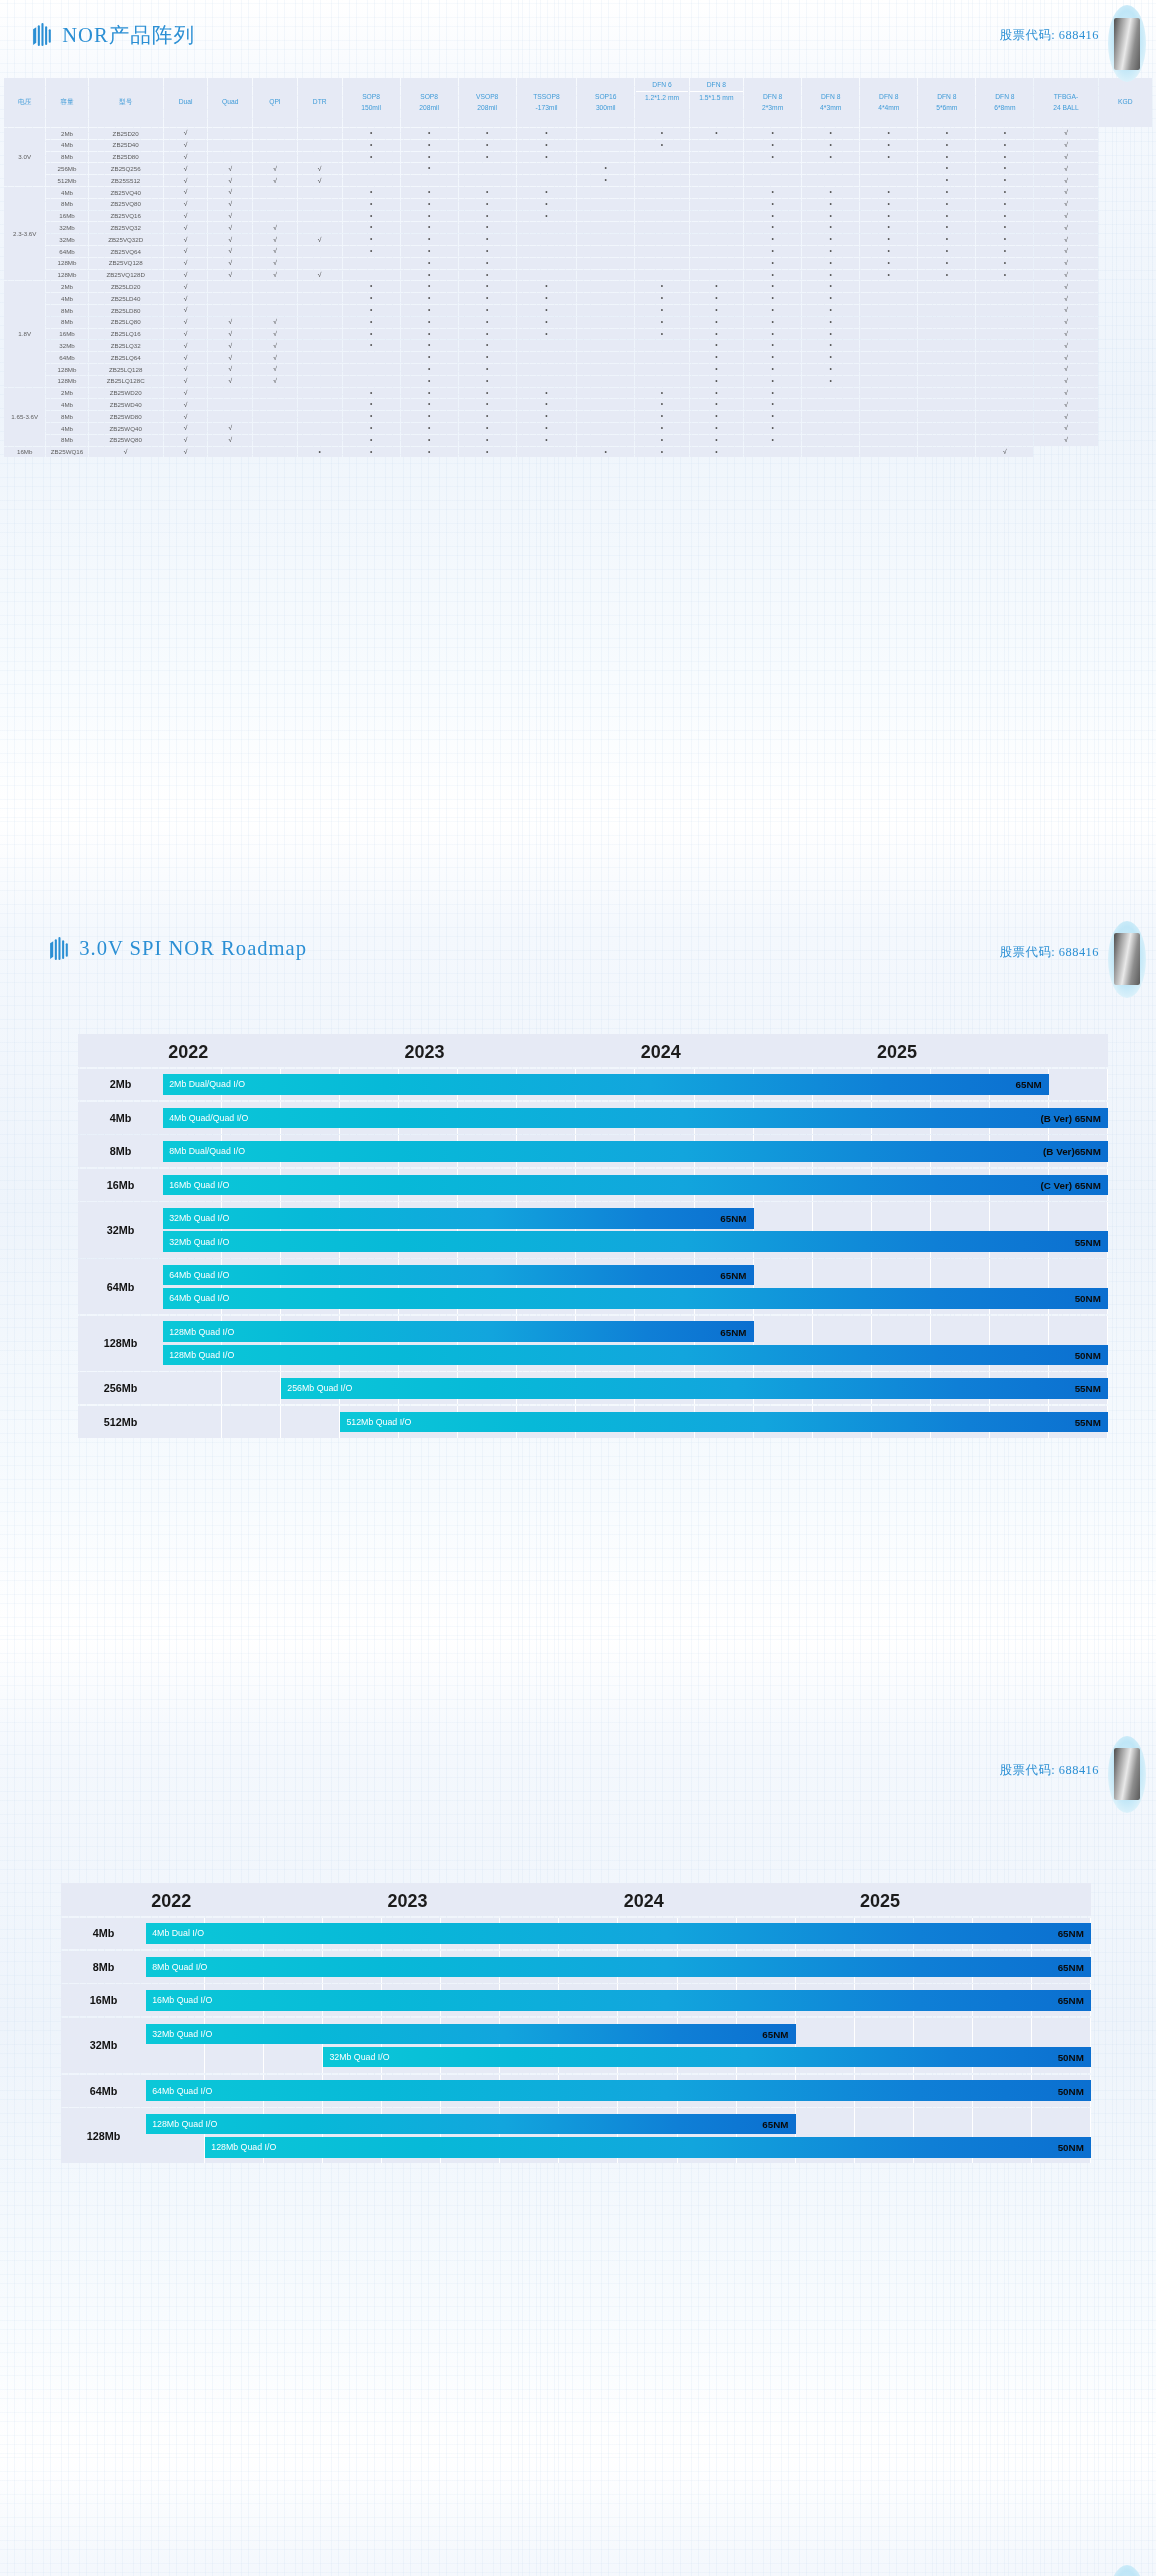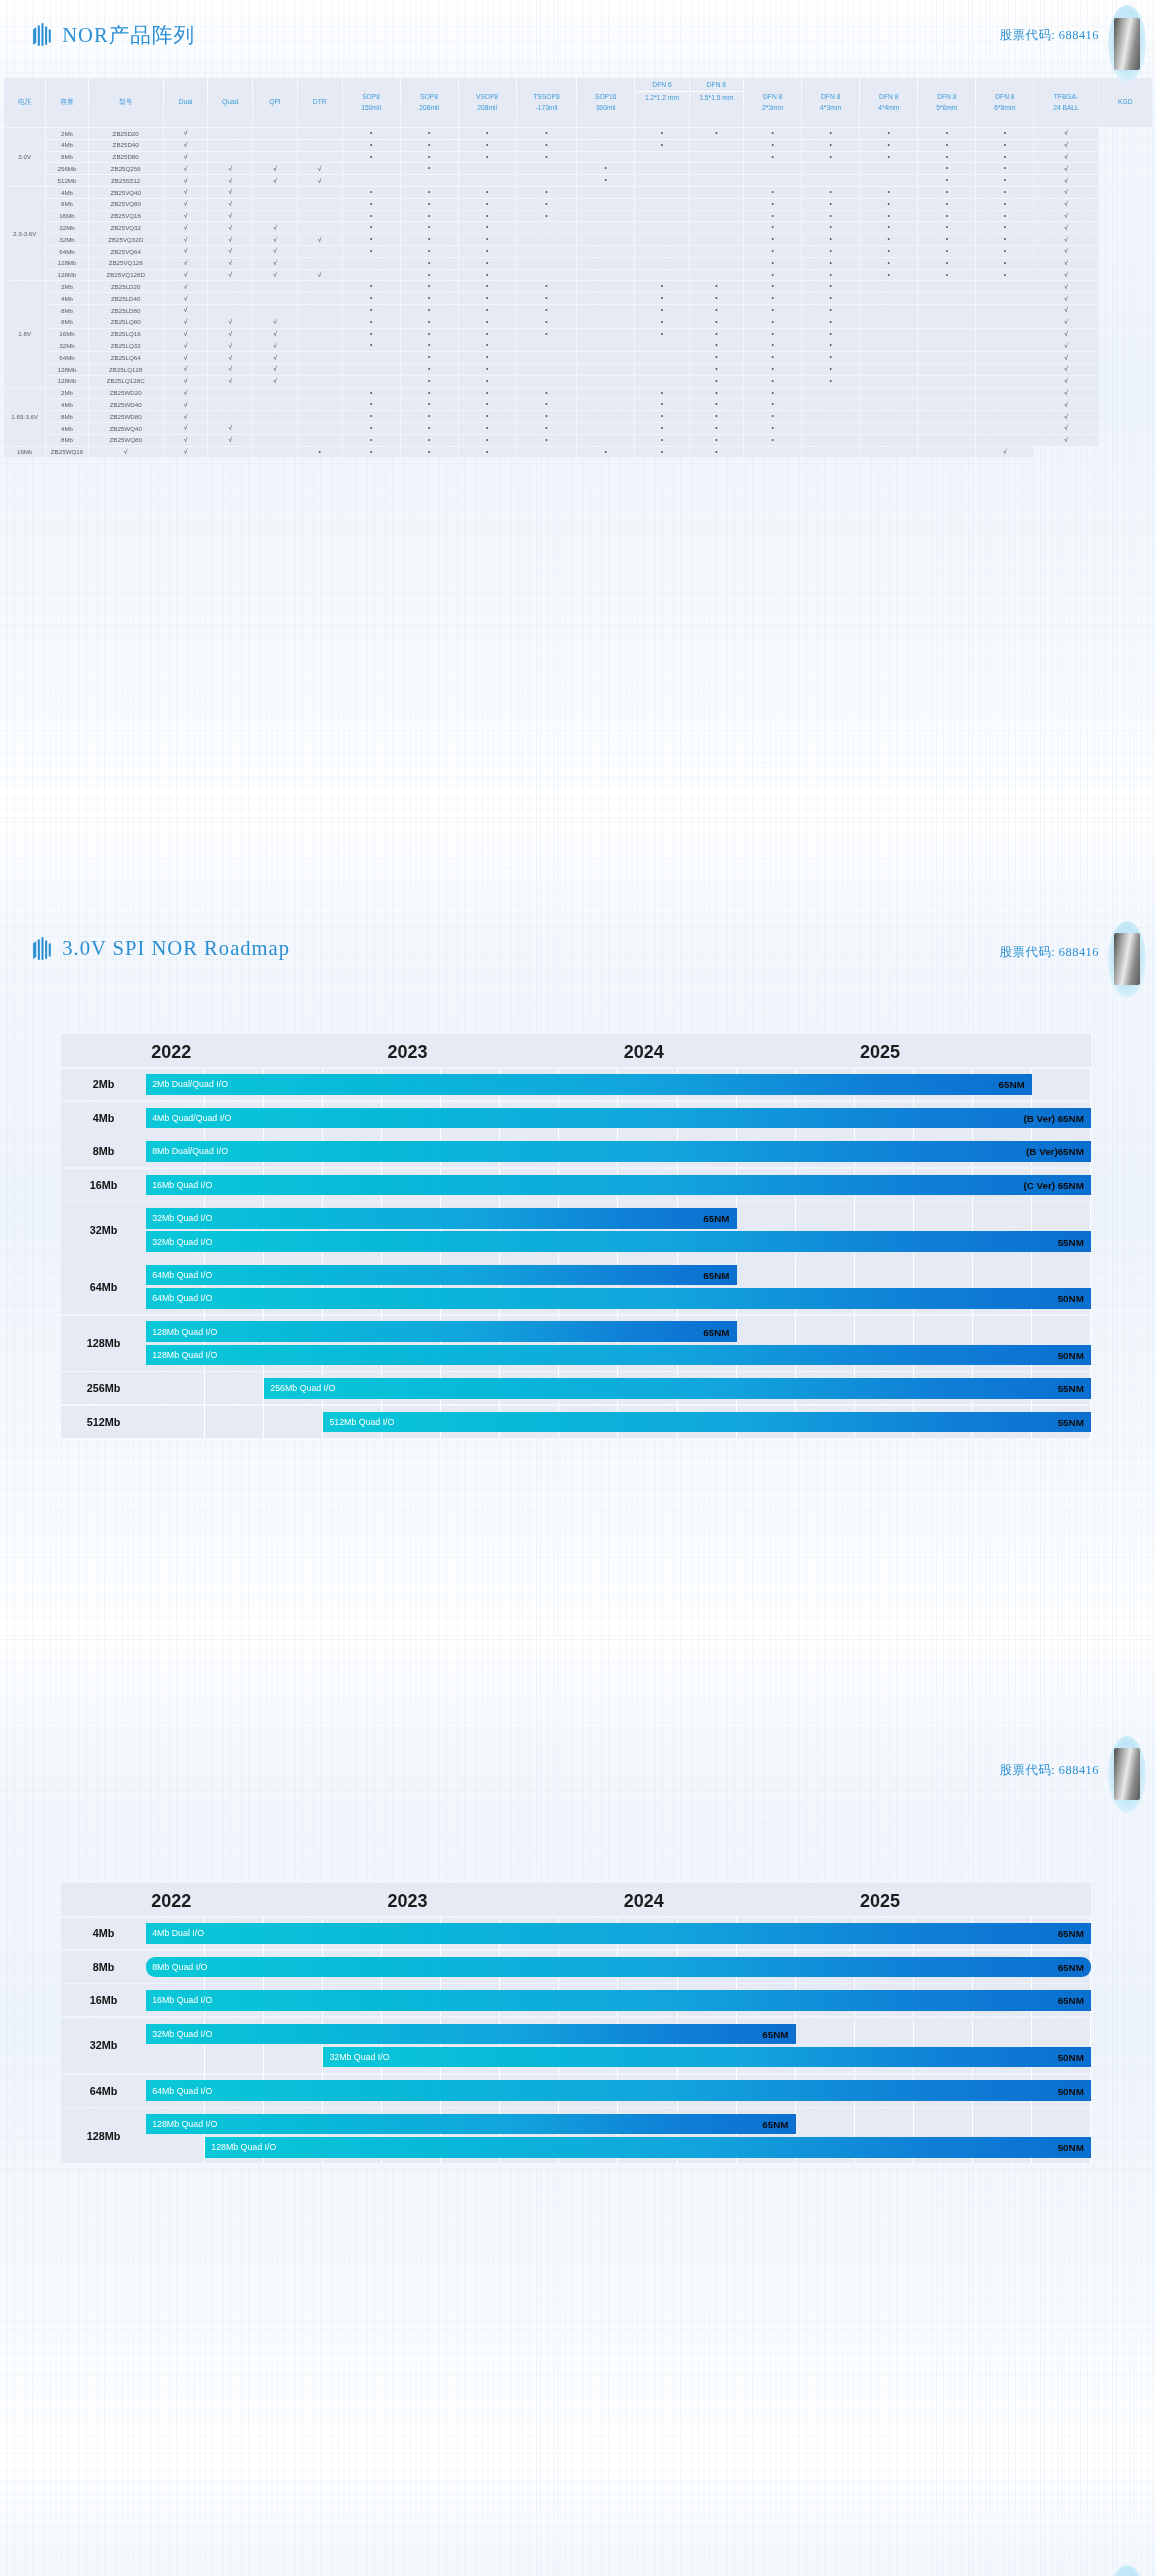--- a/index.html
+++ b/index.html
@@ -13,21 +13,21 @@
   }
   .slide{
     position:relative;
     width:1156px;
     box-sizing:border-box;
     overflow:hidden;
     background:
       linear-gradient(180deg,#ffffff 0%,#f4f8fd 14%,#eef4fb 48%,#f7fbfe 82%,#ffffff 100%);
   }
   .slide.s-nor   {height:818px;}
-  .slide.s-road3 {height:818px;}
+  .slide.s-road3 {height:818px;padding-left:17px;}
   .slide.s-road18{height:818px;}
   .slide.s-road165{height:818px;}
 
   
   .slide::before{
     content:"";position:absolute;inset:0;
     background-image:
       repeating-linear-gradient(90deg,rgba(190,212,235,.16) 0 0.5px,transparent 0.5px 3.6px),
       repeating-linear-gradient(0deg,rgba(190,212,235,.13) 0 0.5px,transparent 0.5px 4.6px);
     pointer-events:none;
@@ -1034,21 +1034,21 @@
               <div class="track">
                 <div class="bar" style="margin-left: 0%; width: 100%;">
                   <span class="bname">4Mb Dual I/O</span>
                   <span class="bnode">65NM</span>
                 </div>
               </div>
             </div>
             <div class="rrow">
               <div class="lab">8Mb</div>
               <div class="track">
-                <div class="bar" style="margin-left: 0%; width: 100%; border-radius: 9px;">
+                <div class="bar" style="margin-left: 0%; width: 100%;">
                   <span class="bname">8Mb Quad I/O</span>
                   <span class="bnode">65NM</span>
                 </div>
               </div>
             </div>
             <div class="rrow">
               <div class="lab">16Mb</div>
               <div class="track">
                 <div class="bar" style="margin-left: 0%; width: 100%;">
                   <span class="bname">16Mb Quad I/O</span>

